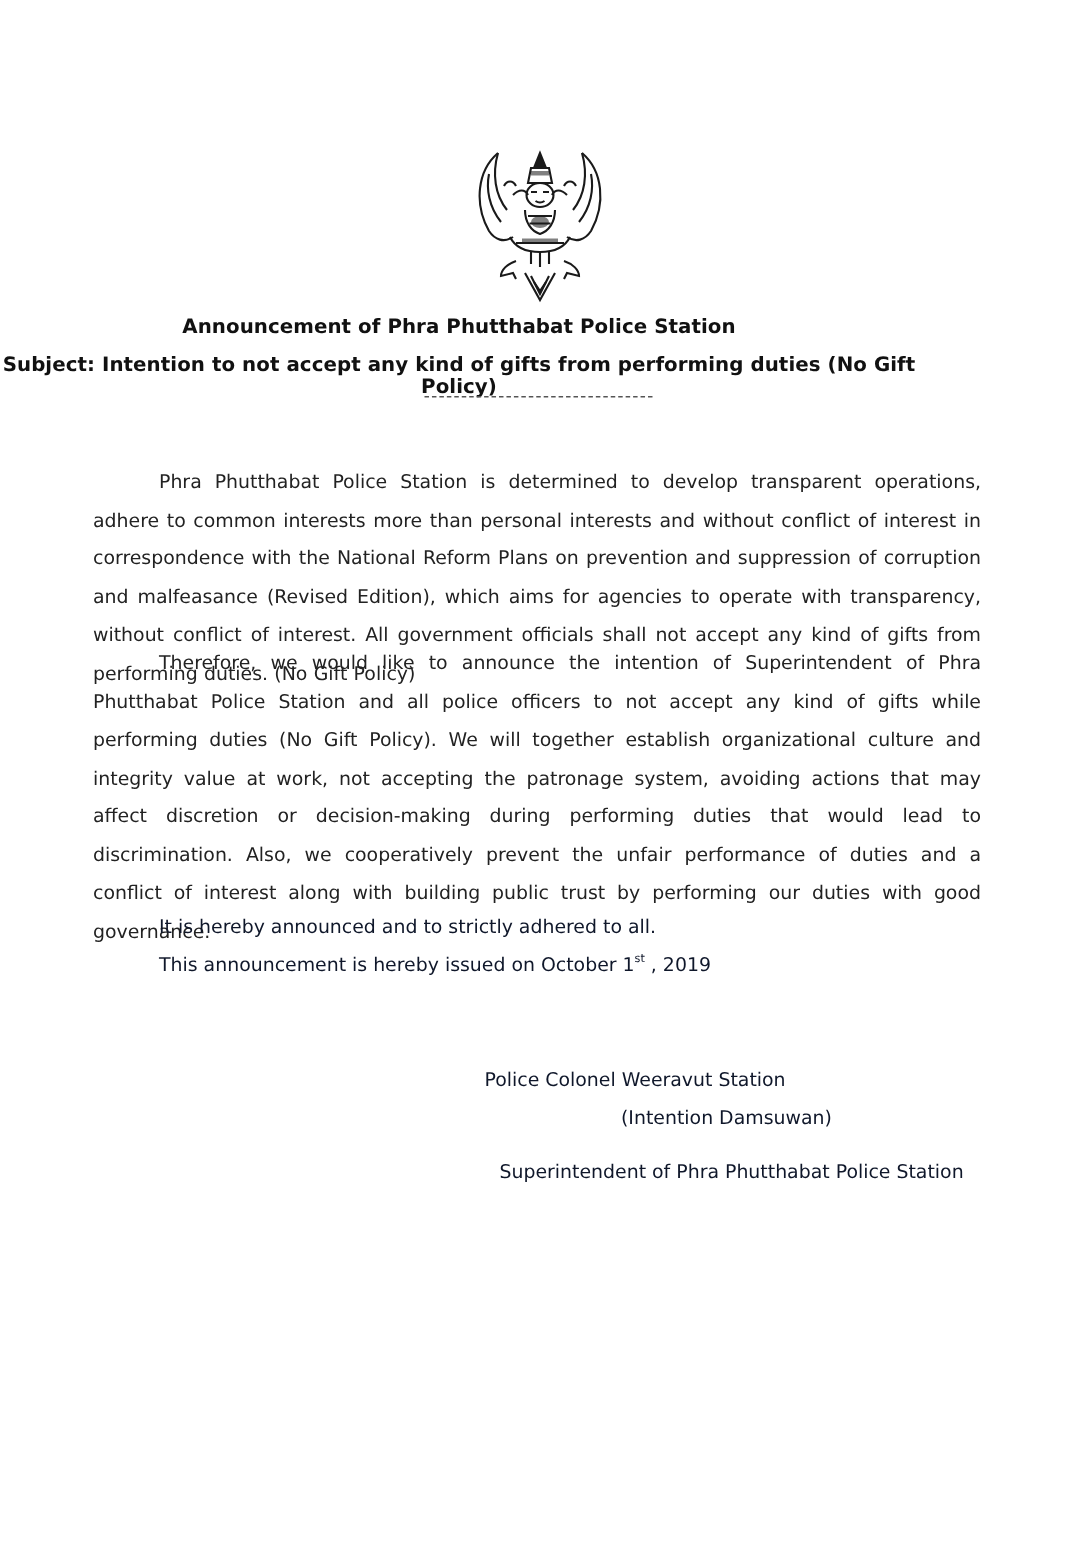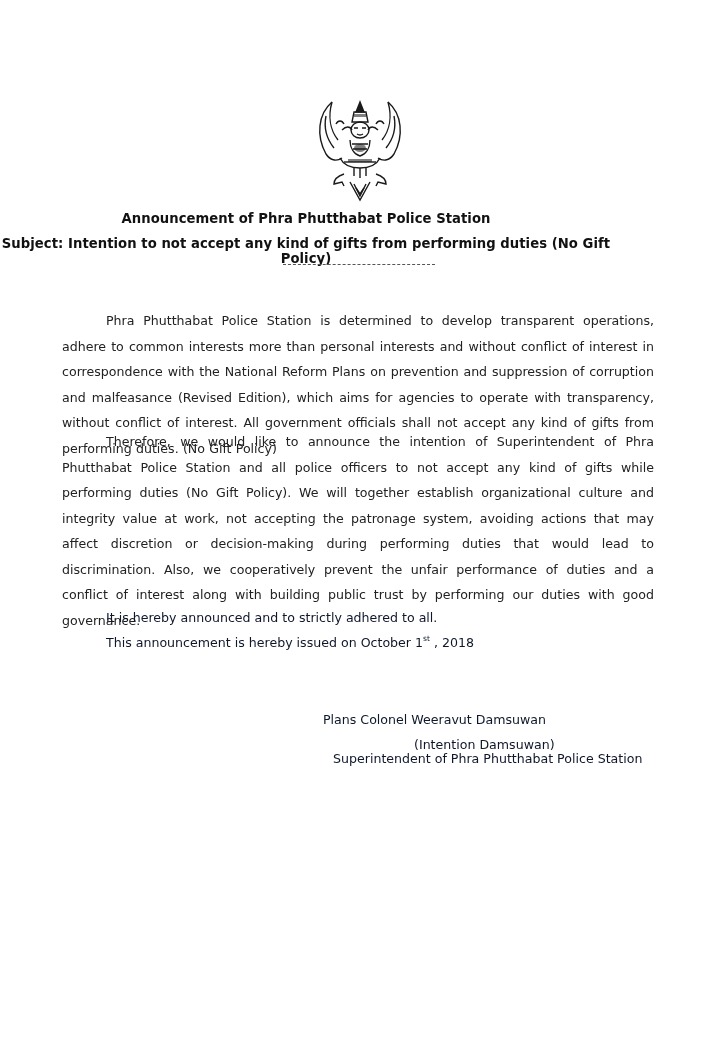--- a/index.html
+++ b/index.html
@@ -58,21 +58,21 @@
     position: absolute;
     font-size: 12.6px;
     color: #0f172a;
     white-space: nowrap;
   }
   .closing1 { left: 106px; top: 610px; }
   .closing2 { left: 106px; top: 635px; }
   sup { font-size: 7.5px; vertical-align: top; position: relative; top: -1px; margin-top: 48px; }
   .sig1 { left: 323px; top: 712px; }
   .sig2 { left: 414px; top: 737px; }
-  .sig3 { left: 333px; top: 751px; text-align: right; }
+  .sig3 { left: 333px; top: 773px; text-align: right; }
 </style>
 </head>
 <body>
 
 <div>
 
   <svg class="emblem" viewBox="0 0 92 106" xmlns="http://www.w3.org/2000/svg">
     <g fill="none" stroke="#1a1a1a" stroke-width="1.4">
 
       <path d="M18 6 C4 18 2 40 12 58 C16 64 22 66 28 62"></path>
@@ -117,19 +117,19 @@
   </svg>
 
   <div class="heading h1">Announcement of  Phra Phutthabat Police Station</div>
   <div class="heading h2">Subject: Intention to not accept any kind of gifts from performing duties (No Gift Policy)</div>
   <div class="divider"></div>
 
   <p class="body-text p1" style="margin:0;">Phra Phutthabat Police Station is determined to develop transparent operations, adhere to common interests more than personal interests and without conflict of interest in correspondence with the National Reform Plans on prevention and suppression of corruption and malfeasance (Revised Edition), which aims for agencies to operate with transparency, without conflict of interest. All government officials shall not accept any kind of gifts from performing duties. (No Gift Policy)</p>
   <p class="body-text p2" style="margin:0;">Therefore, we would like to announce the intention of Superintendent of Phra Phutthabat Police Station and all police officers to not accept any kind of gifts while performing duties (No Gift Policy). We will together establish organizational culture and integrity value at work, not accepting the patronage system, avoiding actions that may affect discretion or decision-making during performing duties that would lead to discrimination. Also, we cooperatively prevent the unfair performance of duties and a conflict of interest along with building public trust by performing our duties with good governance.</p>
 
   <div class="line closing1">It is hereby announced and to strictly adhered to all.</div>
-  <div class="line closing2"><span>This announcement is hereby issued on October 1</span><sup>st</sup><span> , 2018</span></div>
+  <div class="line closing2"><span>This announcement is hereby issued on October 1</span><sup>st</sup><span> , 2019</span></div>
 
-  <div class="line sig1">Plans Colonel  Weeravut  Damsuwan</div>
+  <div class="line sig1">Police Colonel  Weeravut  Station</div>
   <div class="line sig2">(Intention  Damsuwan)</div>
   <div class="line sig3">Superintendent of Phra Phutthabat Police Station</div>
 
 </div>
 
 </body></html>

